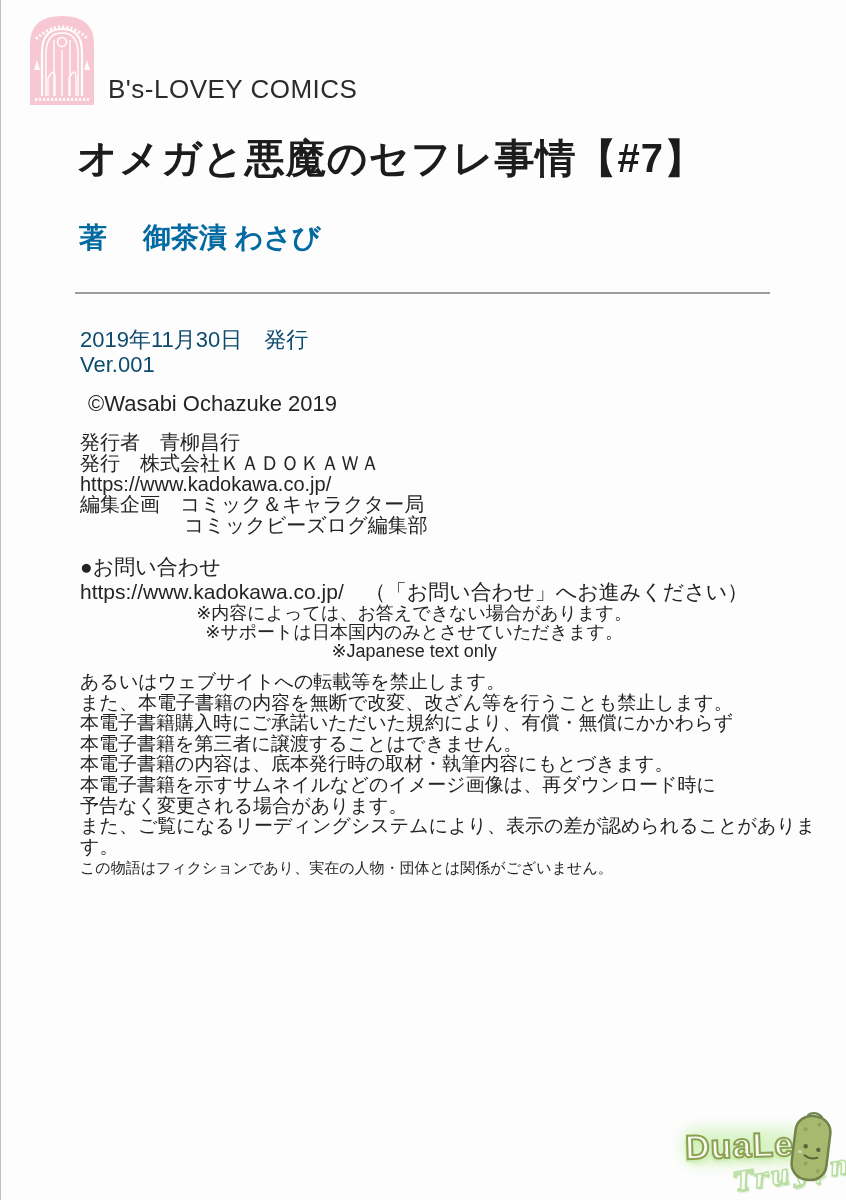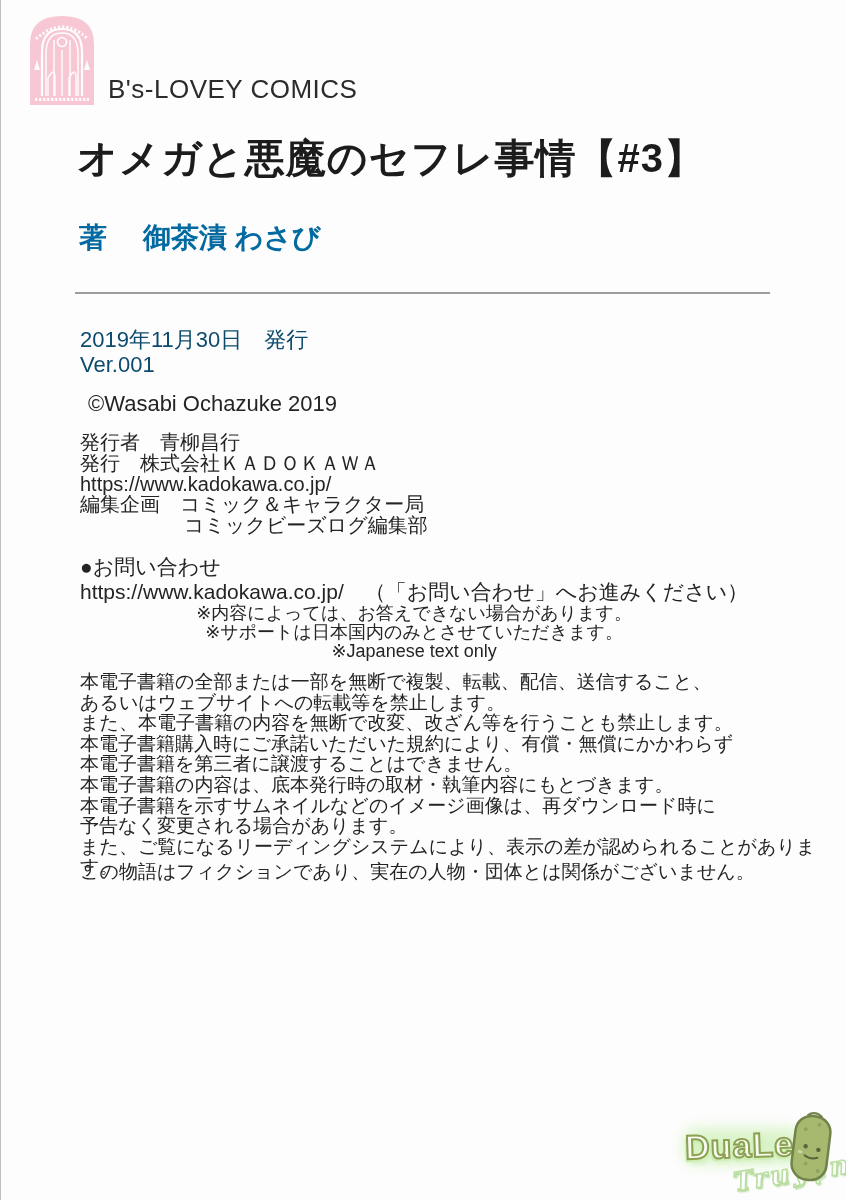--- a/index.html
+++ b/index.html
@@ -35,21 +35,21 @@
   .imprint{position:absolute;left:80px;top:432px;font-size:20px;line-height:20.8px;color:#242424;}
   .imprint div{white-space:pre;}
   .imprint .indent{padding-left:104px;}
 
   .contact{position:absolute;left:80px;top:554px;color:#242424;}
   .contact .heading{font-size:21px;line-height:25px;}
   .contact .url-line{font-size:21px;line-height:25px;}
   .contact .note{font-size:18px;line-height:19px;text-align:center;}
 
   .legal{position:absolute;left:80px;top:672px;font-size:19px;line-height:20.6px;color:#242424;}
-  .fiction{position:absolute;left:80px;top:859px;font-size:19px;color:#242424;}
+  .fiction{position:absolute;left:80px;top:859px;font-size:15px;color:#242424;}
 
   
   .watermark{position:absolute;left:681px;top:1110px;width:165px;height:88px;}
   .wm-glow{
     position:absolute;left:2px;top:18px;width:120px;height:36px;border-radius:14px;
     background:#d8f3c6;filter:blur(7px);opacity:.95;
   }
   .wm-word{
     position:absolute;left:4px;top:16px;
     font-size:34px;font-weight:bold;letter-spacing:1px;
@@ -84,21 +84,21 @@
     <path d="M26,88 L26,70 Q33,58 33,70 L33,88" fill="none" stroke="#ffffff" stroke-width="1.3"></path>
     <path d="M47,88 L47,70 Q54,58 54,70 L54,88" fill="none" stroke="#ffffff" stroke-width="1.3"></path>
     <polygon points="12,62 15,52 18,62" fill="#ffffff" opacity=".9"></polygon>
     <polygon points="62,62 65,52 68,62" fill="#ffffff" opacity=".9"></polygon>
     <line x1="13" y1="91.5" x2="67" y2="91.5" stroke="#ffffff" stroke-width="3.2" stroke-dasharray="2.4,1.6" opacity=".9"></line>
   </svg>
 </div>
 
 <div class="comics-label">B's-LOVEY COMICS</div>
 
-<div class="book-title">オメガと悪魔のセフレ事情【#3】</div>
+<div class="book-title">オメガと悪魔のセフレ事情【#7】</div>
 
 <div class="author-line">
   <span class="role">著</span><span>御茶漬 わさび</span>
 </div>
 
 <div class="rule"></div>
 
 <div class="edition">
   <div>2019年11月30日　発行</div>
   <div>Ver.001</div>
@@ -116,21 +116,20 @@
 
 <div class="contact">
   <div class="heading">●お問い合わせ</div>
   <div class="url-line">https://www.kadokawa.co.jp/　（「お問い合わせ」へお進みください）</div>
   <div class="note">※内容によっては、お答えできない場合があります。</div>
   <div class="note">※サポートは日本国内のみとさせていただきます。</div>
   <div class="note">※Japanese text only</div>
 </div>
 
 <div class="legal">
-  <div>本電子書籍の全部または一部を無断で複製、転載、配信、送信すること、</div>
   <div>あるいはウェブサイトへの転載等を禁止します。</div>
   <div>また、本電子書籍の内容を無断で改変、改ざん等を行うことも禁止します。</div>
   <div>本電子書籍購入時にご承諾いただいた規約により、有償・無償にかかわらず</div>
   <div>本電子書籍を第三者に譲渡することはできません。</div>
   <div>本電子書籍の内容は、底本発行時の取材・執筆内容にもとづきます。</div>
   <div>本電子書籍を示すサムネイルなどのイメージ画像は、再ダウンロード時に</div>
   <div>予告なく変更される場合があります。</div>
   <div>また、ご覧になるリーディングシステムにより、表示の差が認められることがあります。</div>
 </div>
 

